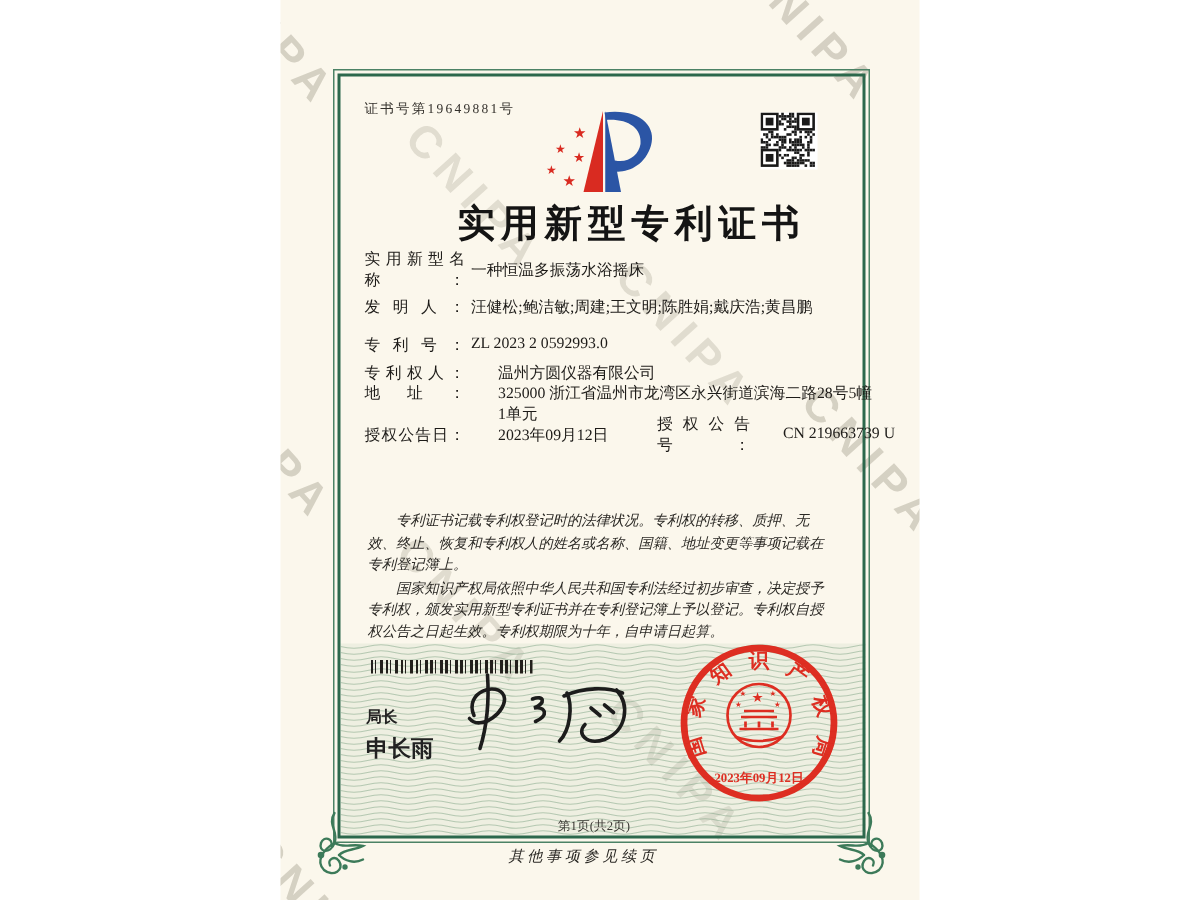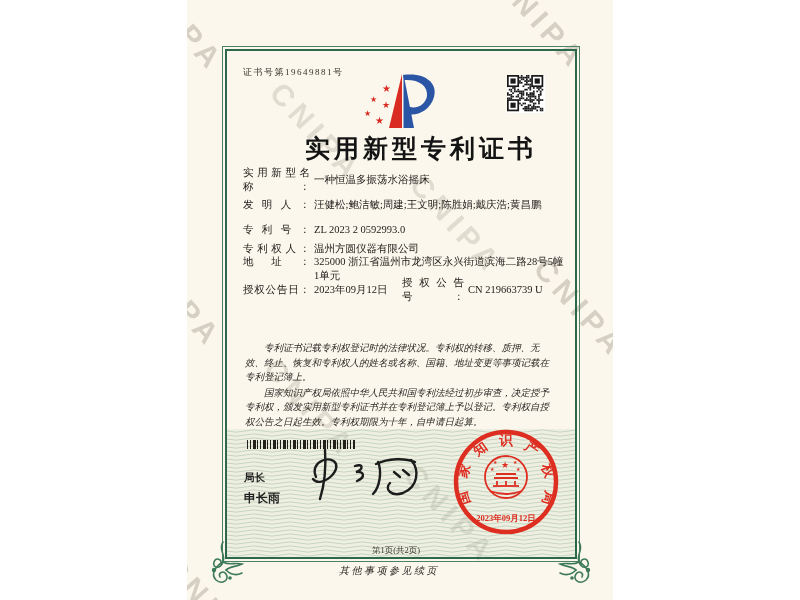--- a/index.html
+++ b/index.html
@@ -20,35 +20,35 @@
   .waves{position:absolute;left:227px;top:429px;width:350px;height:130px;background:rgba(205,219,196,.28);overflow:hidden;}
   
   .certno{position:absolute;left:243px;top:66px;font-size:9px;letter-spacing:1.5px;color:#33302b;}
   .logo{position:absolute;left:358px;top:70px;}
   .qr{position:absolute;left:507px;top:75px;width:38px;height:38px;background:#fff;}
   .title{position:absolute;left:222px;top:132px;width:358px;text-align:center;
          font-size:25px;font-weight:bold;letter-spacing:4px;color:#141414;margin-left:20px;}
   
   .rows{position:absolute;left:243px;top:167px;width:325px;font-size:10.5px;color:#1d1b18;}
   .row{display:flex;height:25px;align-items:center;}
-  .row.tight{height:13.6px;}
+  .row.tight{height:13.6px;gap:18px;}
   .lbl{display:inline-block;width:67px;text-align:justify;text-align-last:justify;flex:none;letter-spacing:0;}
   .val{padding-left:4px;white-space:nowrap;}
   .val1{padding-left:4px;width:88px;flex:none;white-space:nowrap;}
   
   .paras{position:absolute;left:245px;top:341px;width:313px;font-size:9.5px;line-height:14.6px;
          font-style:italic;color:#2b2925;}
   .paras p{margin:0 0 1px 0;text-indent:2em;}
   
   .barcode{position:absolute;left:247px;top:440px;width:108px;height:9px;
            background:repeating-linear-gradient(90deg,#23201c 0 1.4px,transparent 1.4px 2.8px,
                       #23201c 2.8px 3.6px,transparent 3.6px 6.4px,#23201c 6.4px 8.6px,transparent 8.6px 10px);}
   .sig-title{position:absolute;left:244px;top:471px;font-size:10.5px;font-weight:bold;color:#222;
              font-family:"Liberation Sans","DejaVu Sans",sans-serif;}
-  .sig-name{position:absolute;left:244px;top:490px;font-size:12px;font-weight:bold;color:#222;
+  .sig-name{position:absolute;left:244px;top:490px;font-size:15px;font-weight:bold;color:#222;
             font-family:"Liberation Sans","DejaVu Sans",sans-serif;}
   .signature{position:absolute;left:292px;top:443px;}
   .seal{position:absolute;left:452px;top:428px;opacity:.94;}
   .corner-orn{position:absolute;}
   .pageinfo{position:absolute;left:222px;top:545px;width:348px;text-align:center;font-size:8.5px;color:#3a3833;}
   .note{position:absolute;left:208px;top:564px;width:362px;text-align:center;font-size:10px;
         font-style:italic;letter-spacing:2.5px;color:#2b2925;}
 </style>
 </head>
 <body>

